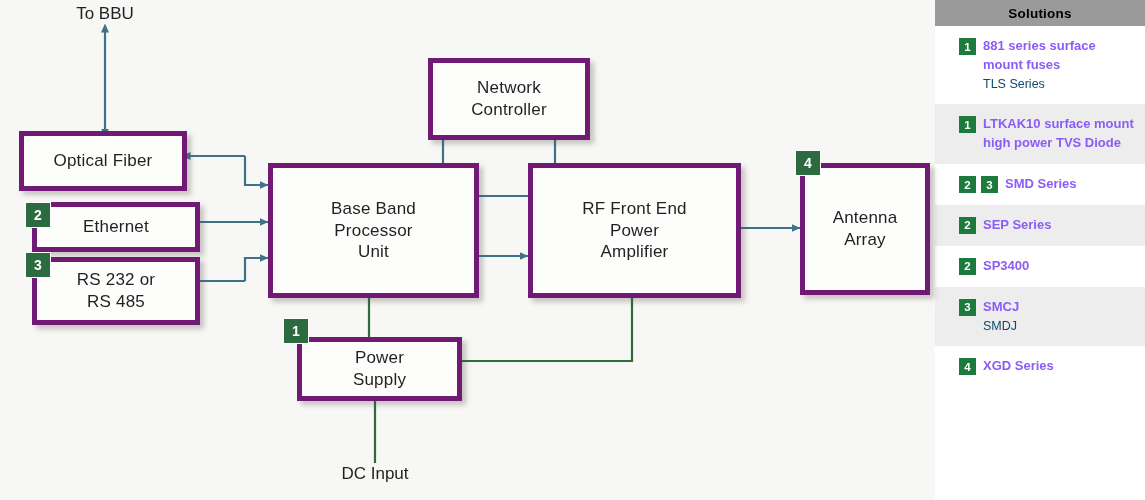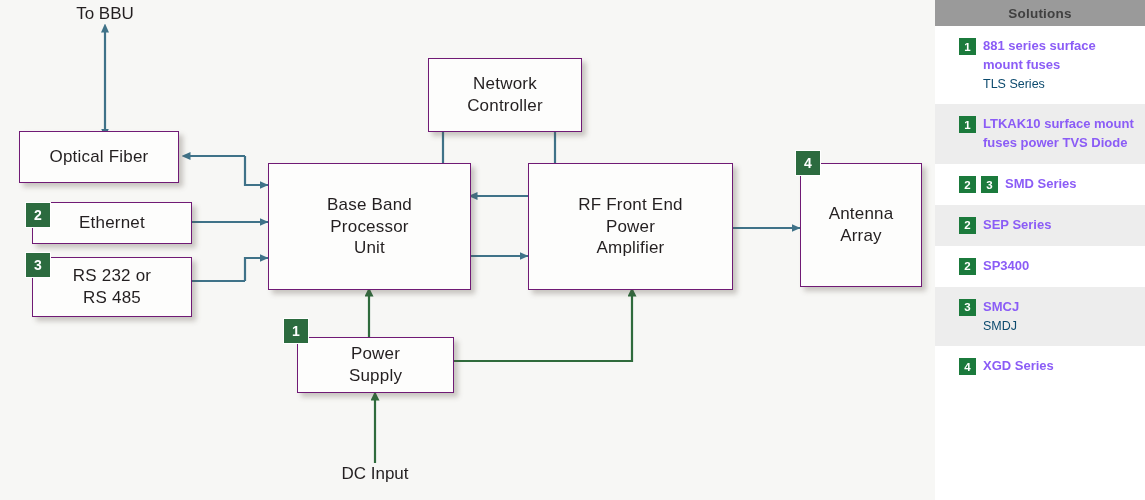--- a/index.html
+++ b/index.html
@@ -27,21 +27,21 @@
     position: absolute;
     left: 0; top: 0;
     width: 935px;
     height: 500px;
     pointer-events: none;
   }
 
   .node {
     position: absolute;
     background: #fdfdfc;
-    border: 1px solid #701a75;
+    border: 5px solid #701a75;
     box-shadow: 4px 4px 5px rgba(90,80,70,0.30);
     display: flex;
     align-items: center;
     justify-content: center;
     text-align: center;
     color: #231f20;
     font-size: 17px;
     line-height: 1.28;
     letter-spacing: 0.2px;
     z-index: 3;
@@ -77,21 +77,21 @@
     position: absolute;
     left: 935px; top: 0;
     width: 210px;
     height: 500px;
     background: #ffffff;
     overflow: hidden;
   }
   #sb-header {
     height: 26px;
     background: #9a9a9a;
-    color: #404040;
+    color: #000000;
     font-size: 13.5px;
     font-weight: 700;
     display: flex;
     align-items: center;
     justify-content: center;
     letter-spacing: .2px;
   }
   .sb-row {
     display: flex;
     padding: 11px 9px 11px 24px;
@@ -233,21 +233,21 @@
         <div class="sb-texts">
           <div class="sb-title">881 series surface mount fuses</div>
           <div class="sb-sub">TLS Series</div>
         </div>
       </div>
       <div class="sb-row alt">
         <div class="sb-badges">
           <span class="sb-badge">1</span>
         </div>
         <div class="sb-texts">
-          <div class="sb-title">LTKAK10 surface mount fuses power TVS Diode</div>
+          <div class="sb-title">LTKAK10 surface mount high power TVS Diode</div>
         </div>
       </div>
       <div class="sb-row">
         <div class="sb-badges">
           <span class="sb-badge">2</span>
           <span class="sb-badge">3</span>
         </div>
         <div class="sb-texts">
           <div class="sb-title">SMD Series</div>
         </div>

